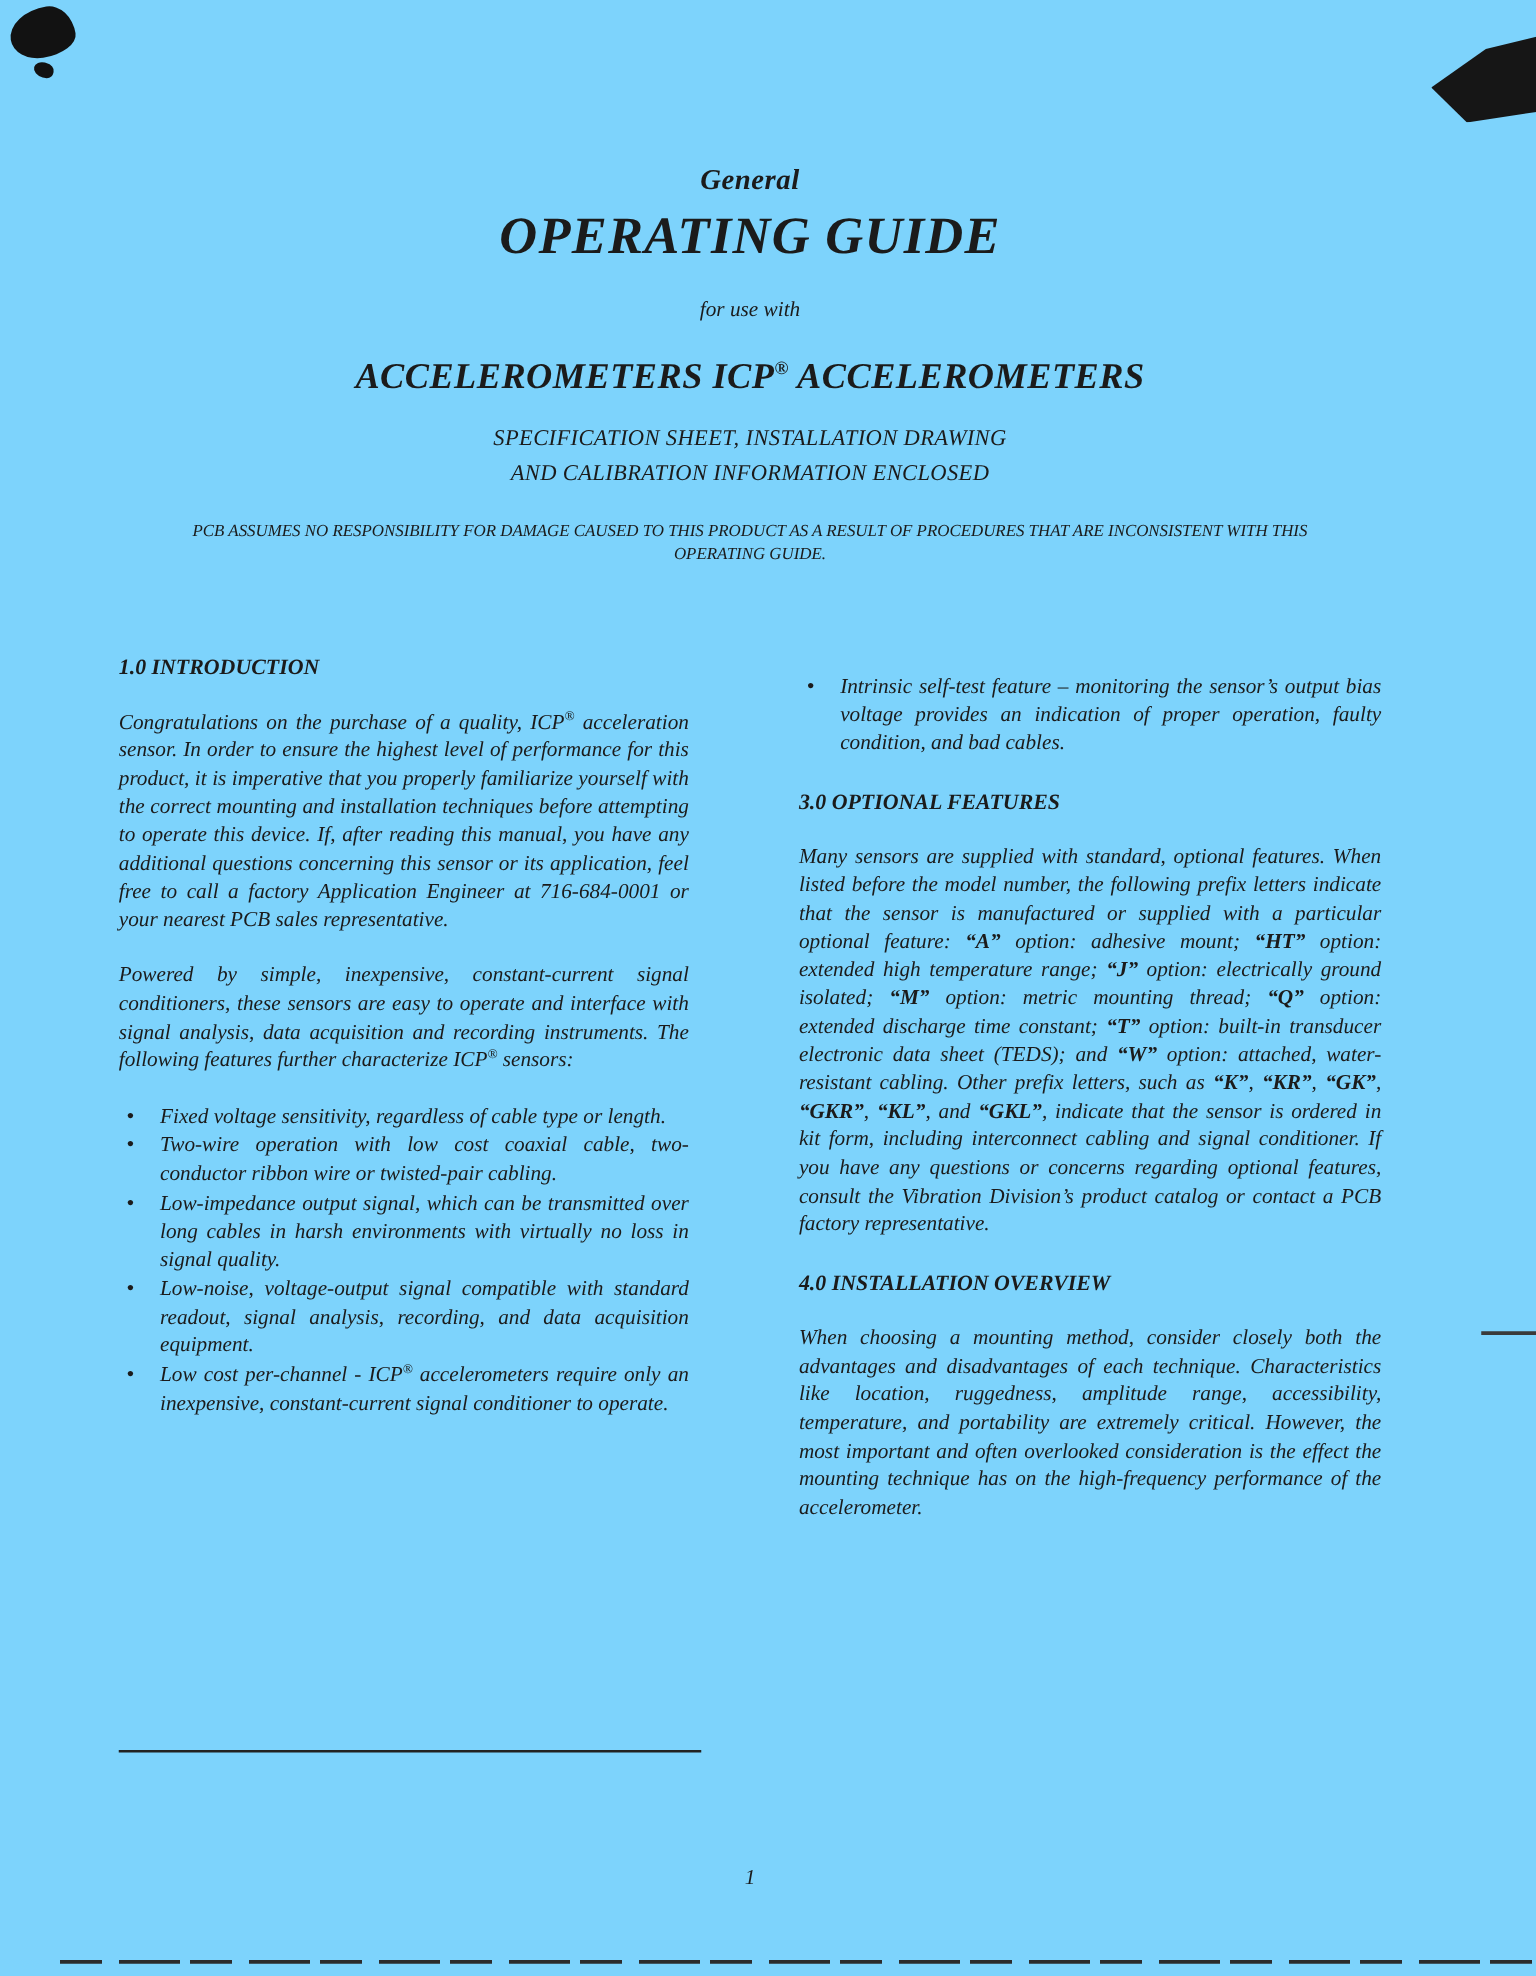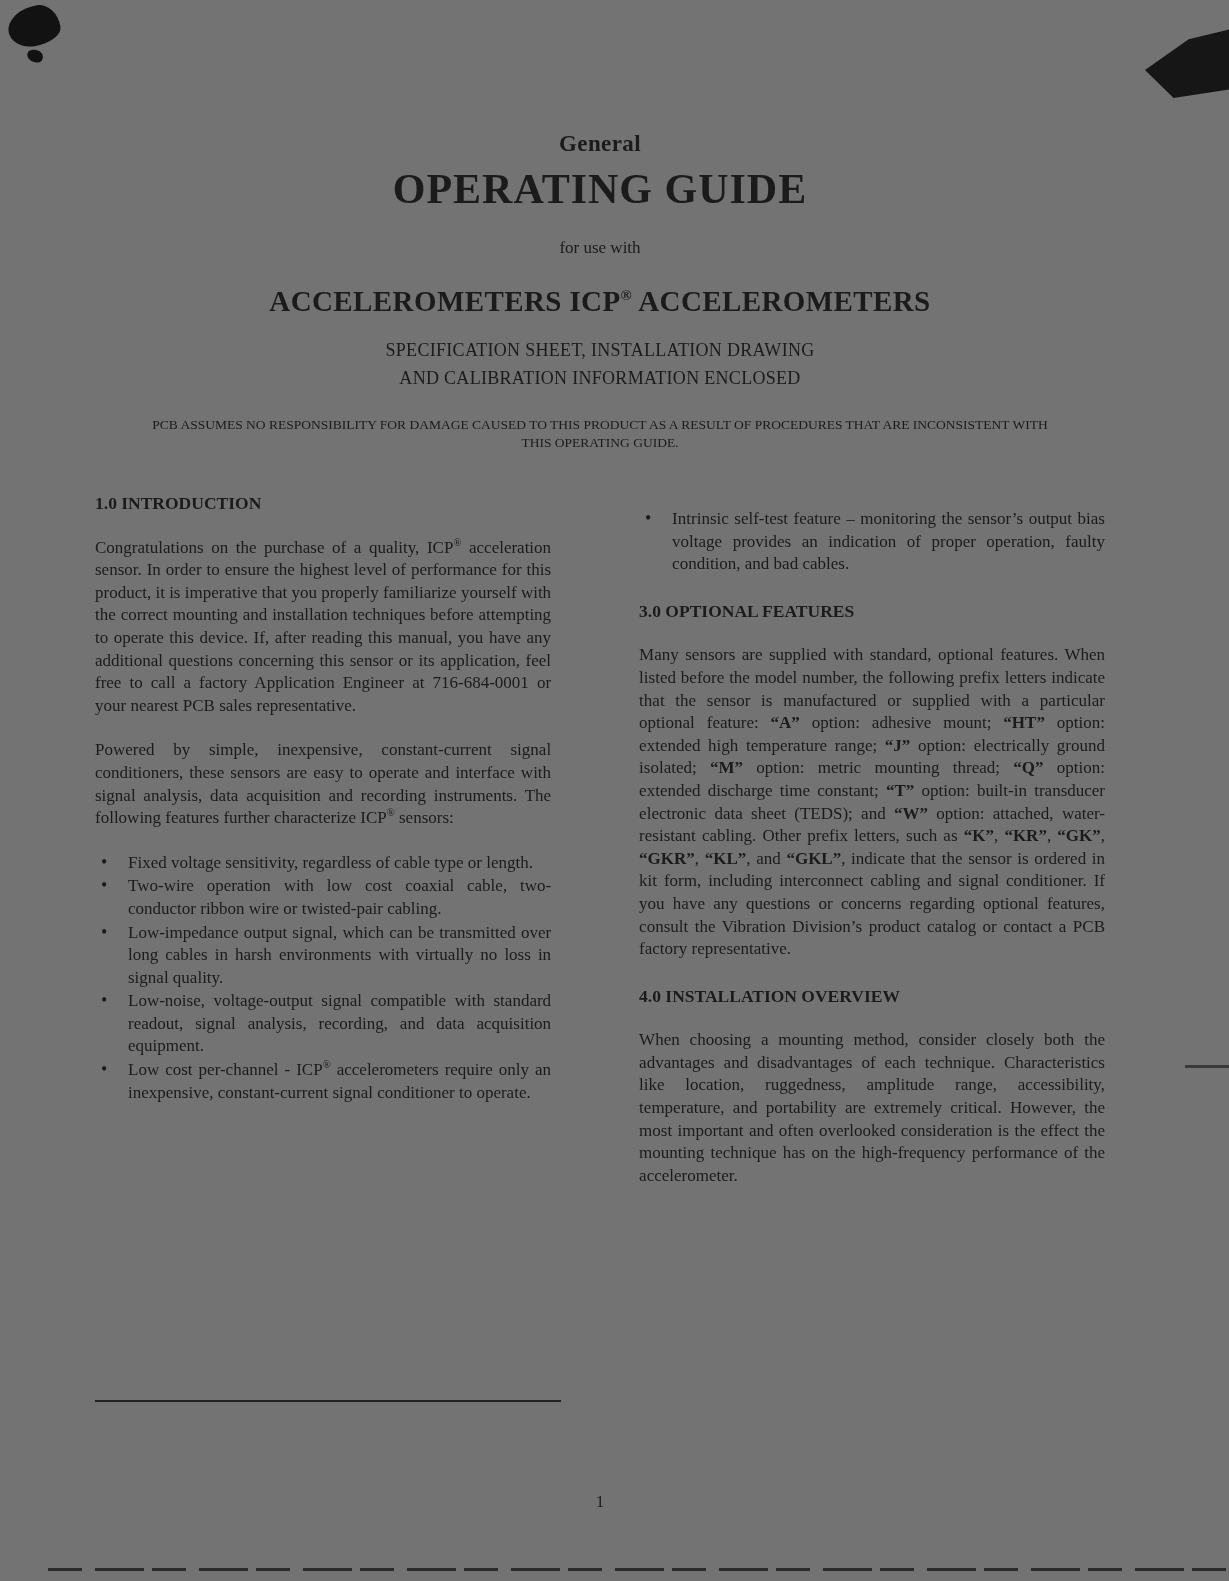--- a/index.html
+++ b/index.html
@@ -1,21 +1,21 @@
 <!DOCTYPE html>
 <html><head>
 <meta charset="utf-8">
 <style>
   * { margin:0; padding:0; box-sizing:border-box; }
   html,body { background:#ffffff; }
   body {
     width:1229px; height:1581px; position:relative; overflow:hidden;
     font-family:"Liberation Serif", serif; color:#1b1b1b;
   }
-  .page { position:absolute; inset:0; background:#737373; }
+  .page { position:absolute; inset:0; background:#7dd3fc;font-style:italic; }
 
   
   .artifact { position:absolute; background:#121212; }
   .artifact-tl {
     top:6px; left:8px; width:52px; height:40px;
     border-radius:62% 38% 55% 45% / 55% 62% 38% 45%;
     transform:rotate(-9deg);
   }
   .artifact-tl2 {
     top:50px; left:27px; width:16px; height:12px;
@@ -35,21 +35,21 @@
   .doc-header { position:absolute; top:131px; left:95px; width:1010px; text-align:center; }
   .pretitle { font-size:23px; font-weight:bold; letter-spacing:.4px; }
   .main-title { font-size:42px; font-weight:bold; letter-spacing:1px; margin-top:8px; }
   .for-use { font-size:17px; margin-top:25px; }
   .product-title { font-size:29px; font-weight:bold; letter-spacing:.4px; margin-top:27px; }
   .product-title sup { font-size:15px; }
   .spec-lines { margin-top:18px; font-size:18px; line-height:28px; letter-spacing:.3px; }
   .disclaimer { margin:24px auto 0; font-size:13.5px; line-height:17.5px; max-width:905px; }
 
   
-  .columns { position:absolute; top:492px; left:95px; width:1010px; display:flex; gap:88px; }
+  .columns { position:absolute; top:522px; left:95px; width:1010px; display:flex; gap:88px; }
   .col { font-size:17px; line-height:22.6px; }
   .col-left  { width:466px; }
   .col-right { width:476px; }
   h3.sec { font-size:17.5px; font-weight:bold; margin-top:24px; }
   h3.sec.first { margin-top:0; }
   .col p { margin-top:22px; text-align:justify; }
   sup { font-size:62%; line-height:0; }
   .b { font-weight:bold; }
 
   ul.bullets { list-style:none; margin-top:22px; padding-left:33px; }

